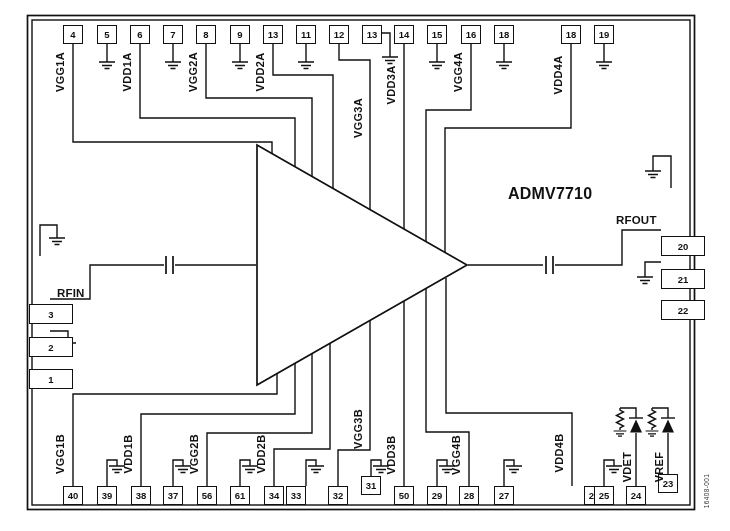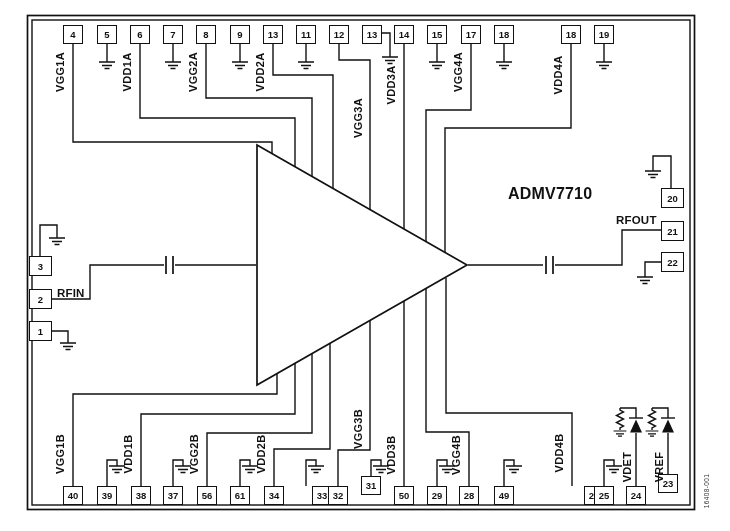--- a/index.html
+++ b/index.html
@@ -2,21 +2,21 @@
 <html><head>
 <meta charset="utf-8">
 <style>
   html,body{margin:0;padding:0;background:#fff;}
   #canvas{position:relative;width:730px;height:531px;background:#fff;overflow:hidden;
           font-family:"Liberation Sans", sans-serif;}
   svg{position:absolute;left:0;top:0;}
   .pin{position:absolute;width:20px;height:19px;box-sizing:border-box;border:1.7px solid #111;
        background:#fff;display:flex;align-items:center;justify-content:center;
        font:bold 9.5px "Liberation Sans", sans-serif;color:#111;}
-  .pin.side{height:20px;width:23px;}
+  .pin.side{height:20px;width:44px;margin-top:48px;}
   .vlabel{position:absolute;transform:translate(-50%,-50%) rotate(-90deg);
           font:bold 11px "Liberation Sans", sans-serif;color:#111;white-space:nowrap;
           letter-spacing:.3px;}
   .hlabel{position:absolute;font:bold 11.5px "Liberation Sans", sans-serif;color:#111;
           white-space:nowrap;letter-spacing:.2px;}
   .part{position:absolute;font:bold 16px "Liberation Sans", sans-serif;color:#111;
         letter-spacing:.2px;}
   .fig{position:absolute;transform:translate(-50%,-50%) rotate(-90deg);
        font:6.5px "Liberation Sans", sans-serif;color:#333;white-space:nowrap;letter-spacing:.4px;}
 </style>
@@ -153,39 +153,39 @@
   <div class="pin" style="left:130px;top:25px">6</div>
   <div class="pin" style="left:163px;top:25px">7</div>
   <div class="pin" style="left:196px;top:25px">8</div>
   <div class="pin" style="left:230px;top:25px">9</div>
   <div class="pin" style="left:263px;top:25px">13</div>
   <div class="pin" style="left:296px;top:25px">11</div>
   <div class="pin" style="left:329px;top:25px">12</div>
   <div class="pin" style="left:362px;top:25px">13</div>
   <div class="pin" style="left:394px;top:25px">14</div>
   <div class="pin" style="left:427px;top:25px">15</div>
-  <div class="pin" style="left:461px;top:25px">17</div>
+  <div class="pin" style="left:461px;top:25px">16</div>
   <div class="pin" style="left:494px;top:25px">18</div>
   <div class="pin" style="left:561px;top:25px">18</div>
   <div class="pin" style="left:594px;top:25px">19</div>
 
   <div class="pin" style="left:63px;top:486px">40</div>
   <div class="pin" style="left:97px;top:486px">39</div>
   <div class="pin" style="left:131px;top:486px">38</div>
   <div class="pin" style="left:163px;top:486px">37</div>
   <div class="pin" style="left:197px;top:486px">56</div>
   <div class="pin" style="left:230px;top:486px">61</div>
   <div class="pin" style="left:264px;top:486px">34</div>
-  <div class="pin" style="left:312px;top:486px">33</div>
+  <div class="pin" style="left:286px;top:486px">33</div>
   <div class="pin" style="left:328px;top:486px">32</div>
   <div class="pin" style="left:361px;top:476px">31</div>
   <div class="pin" style="left:394px;top:486px">50</div>
   <div class="pin" style="left:427px;top:486px">29</div>
   <div class="pin" style="left:459px;top:486px">28</div>
-  <div class="pin" style="left:494px;top:486px">49</div>
+  <div class="pin" style="left:494px;top:486px">27</div>
   <div class="pin" style="left:584px;top:486px">26</div>
   <div class="pin" style="left:594px;top:486px">25</div>
   <div class="pin" style="left:626px;top:486px">24</div>
   <div class="pin" style="left:658px;top:474px">23</div>
 
   <div class="pin side" style="left:29px;top:256px">3</div>
   <div class="pin side" style="left:29px;top:289px">2</div>
   <div class="pin side" style="left:29px;top:321px">1</div>
   <div class="pin side" style="left:661px;top:188px">20</div>
   <div class="pin side" style="left:661px;top:221px">21</div>

